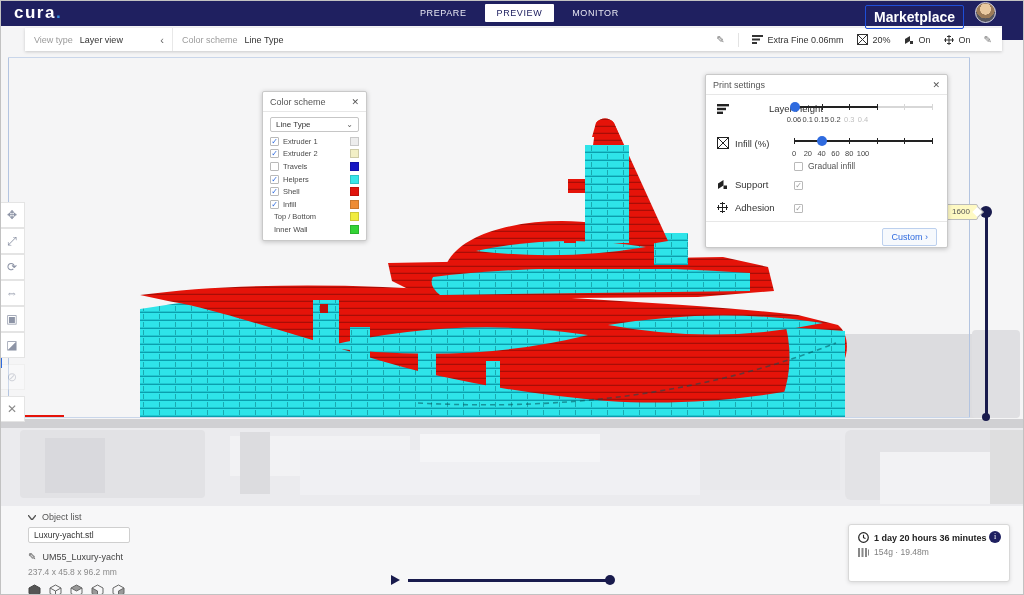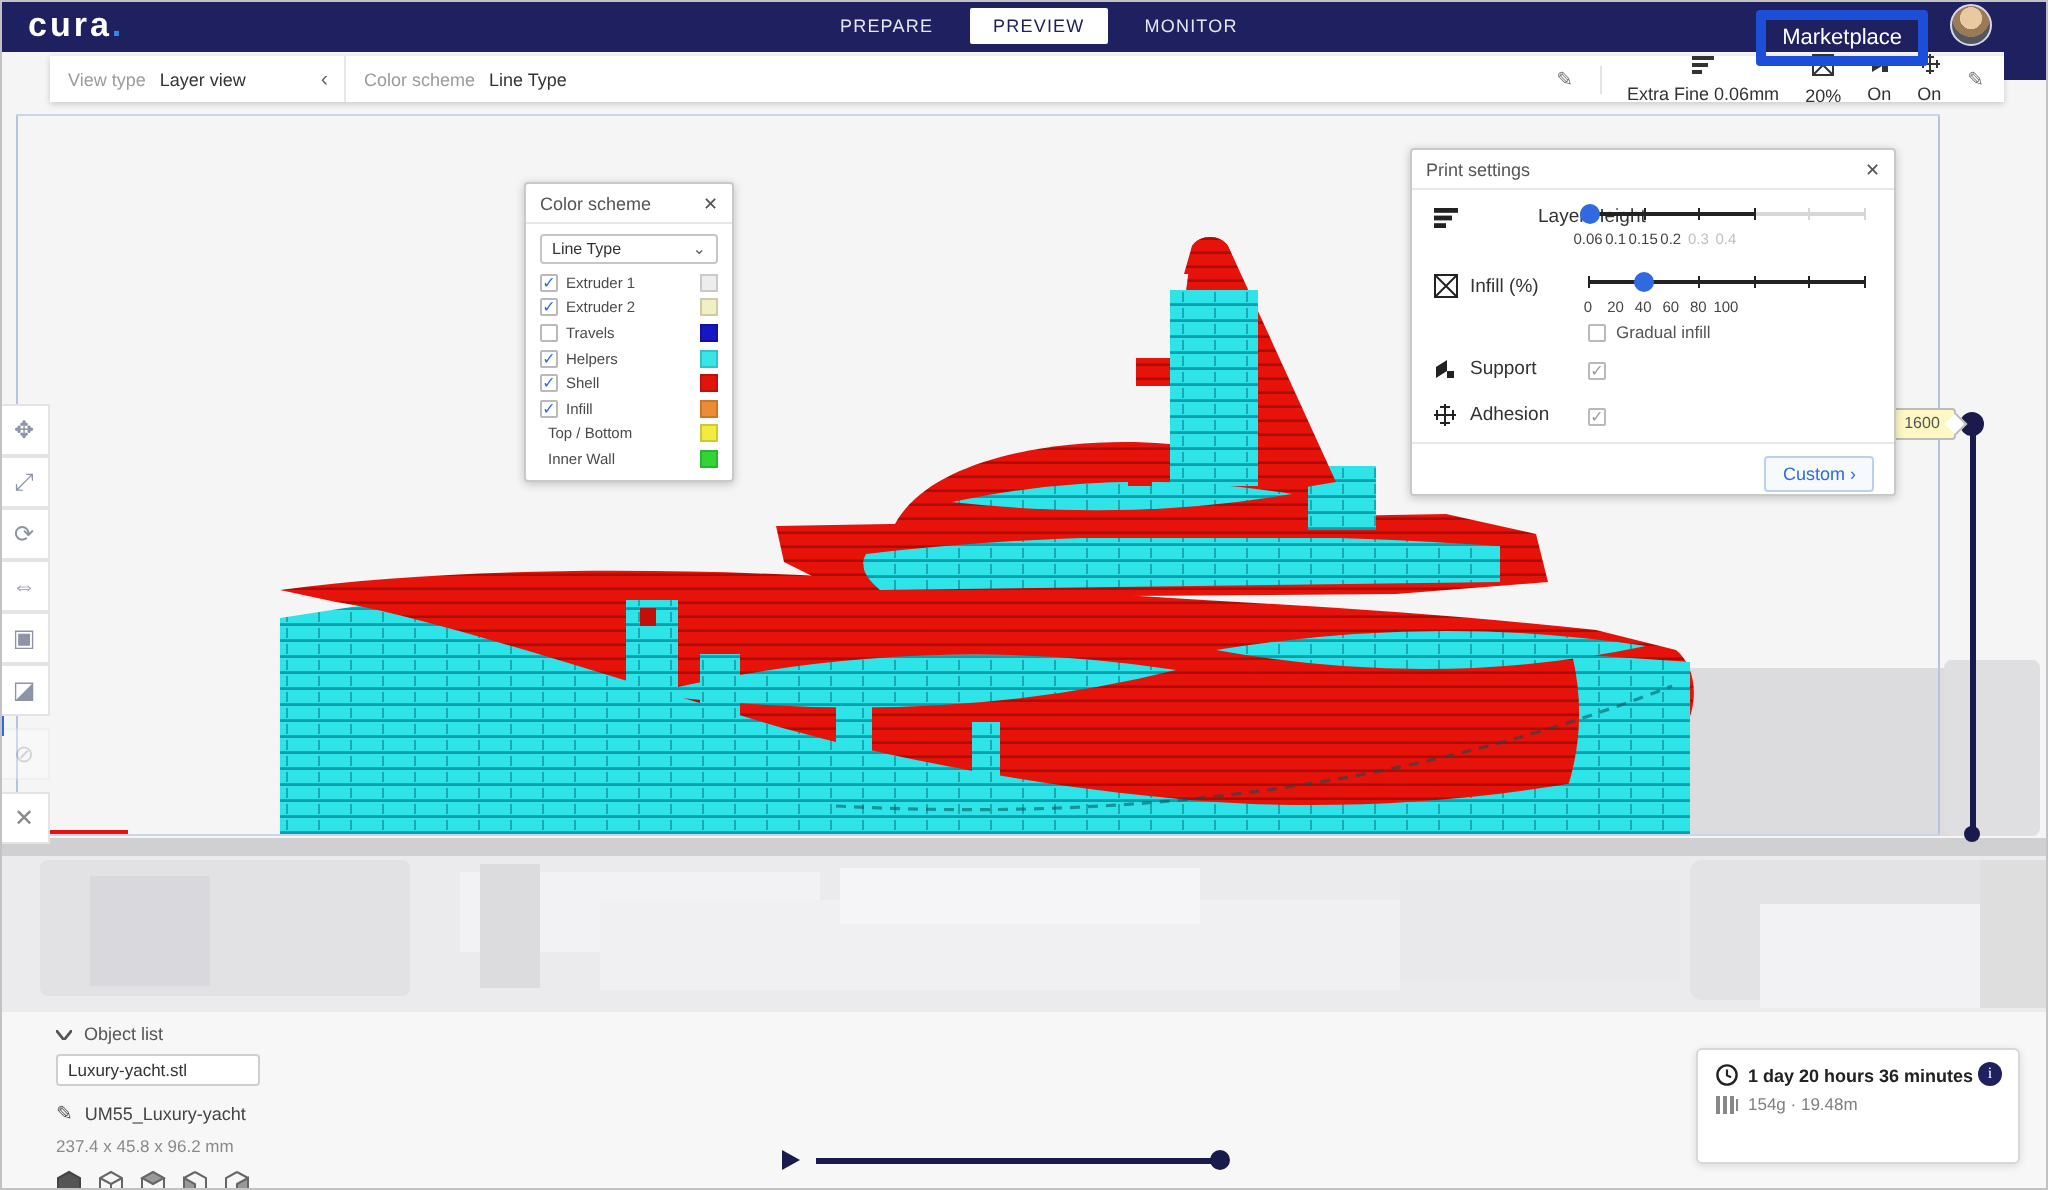--- a/index.html
+++ b/index.html
@@ -6,38 +6,38 @@
   html,body { width:1024px; height:595px; }
   body { font-family:"Liberation Sans", sans-serif; background:#f5f5f6; position:relative; overflow:hidden; color:#333; }
 
   
   #topbar { position:absolute; left:0; top:0; width:1024px; height:26px; background:#1f2060; z-index:30; }
   #logo { position:absolute; left:14px; top:3px; font-size:17px; font-weight:bold; color:#fff; letter-spacing:1.5px; }
   #logo .dot { color:#2f8ee0; }
   #tabs { position:absolute; left:408px; top:0; height:26px; display:flex; align-items:center; gap:6px; }
   .tab { color:#e7e7f2; font-size:9px; letter-spacing:.6px; padding:4px 12px; cursor:pointer; }
   .tab.active { background:#fff; color:#1f2060; border-radius:1px; }
-  #marketplace { position:absolute; right:60px; top:5px; border:5px solid #1d4ed8; border-radius:2px; color:#fff; font-size:11px; padding:3px 8px; background:transparent; }
+  #marketplace { position:absolute; right:60px; top:5px; border:1px solid #1d4ed8; border-radius:2px; color:#fff; font-size:14px; padding:3px 8px; background:transparent;font-weight:bold; }
   #avatar { position:absolute; right:28px; top:2px; width:21px; height:21px; border-radius:50%;
             background:radial-gradient(circle at 50% 32%, #e9c9a0 0 34%, #9a7a58 35% 58%, #56565e 59% 100%);
             border:1px solid #d9d9e6; }
   #topbar-corner { position:absolute; right:0; top:0; width:22px; height:40px; background:#1f2060; z-index:29; }
 
   
   #toolstrip { position:absolute; left:25px; top:28px; width:977px; height:23px; background:#fff;
                box-shadow:0 1px 3px rgba(0,0,0,.18); display:flex; align-items:center; z-index:28; font-size:9px; }
   .ts-group { display:flex; align-items:center; height:100%; }
   .ts-label { color:#9b9b9b; margin-right:7px; }
   .ts-value { color:#333; }
   #vt-group { width:148px; padding-left:9px; border-right:1px solid #e8e8e8; }
   #vt-group .chev { margin-left:auto; margin-right:8px; color:#666; font-size:11px; }
   #cs-group { padding-left:9px; }
   #ts-right { margin-left:auto; display:flex; align-items:center; gap:13px; padding-right:10px; }
   .ts-ico { color:#555; font-size:10px; display:inline-flex; align-items:center; }
-  .ts-item { display:flex; align-items:center; gap:5px; color:#333;flex-direction:column; }
+  .ts-item { display:flex; align-items:center; gap:5px; color:#333; }
   .vdiv { width:1px; height:14px; background:#e3e3e3; }
   .pencil { font-size:10px; color:#777; }
 
   
   .vline { position:absolute; background:#b3c4e0; z-index:6; }
   .hline { position:absolute; background:#c9d6ea; z-index:6; }
 
   
   .toolbtn { position:absolute; left:-4px; width:29px; height:26px; background:#fff; border:1px solid #e4e4e4;
              display:flex; align-items:center; justify-content:center; color:#8d94a6; font-size:12px; z-index:10; padding-left:3px; }

